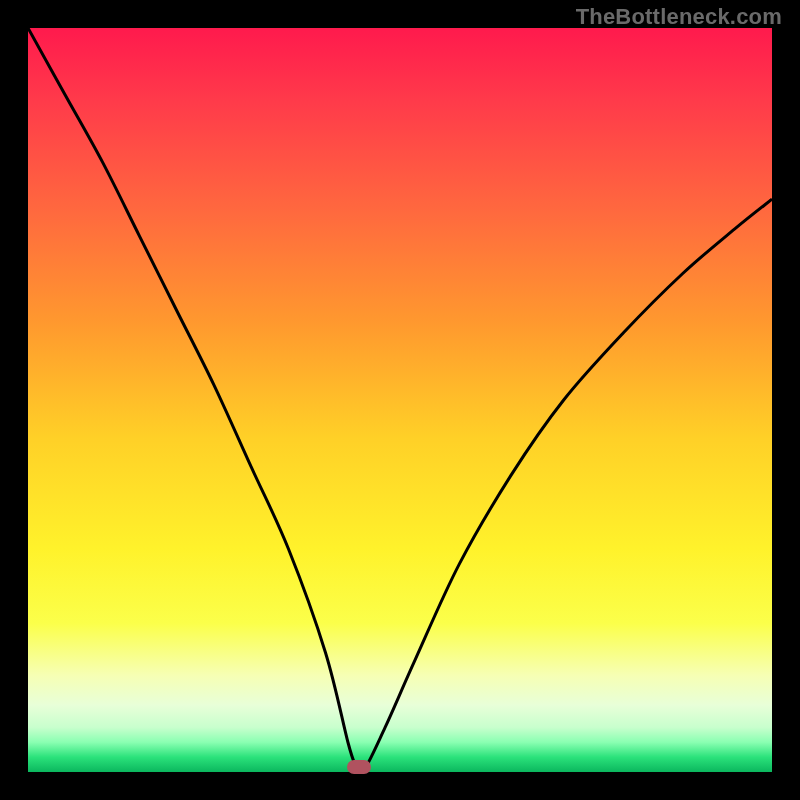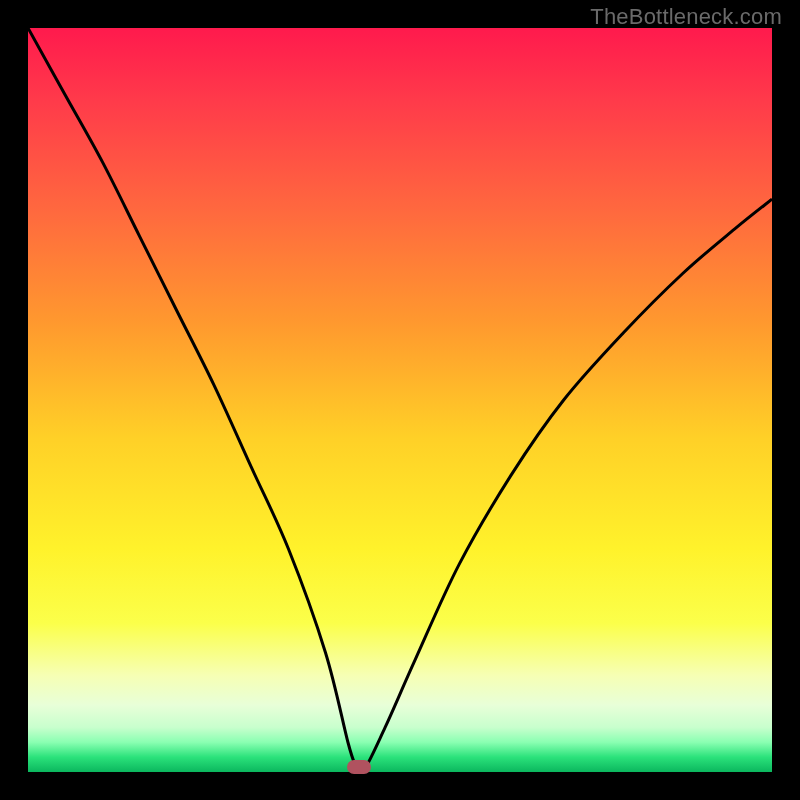--- a/index.html
+++ b/index.html
@@ -39,21 +39,21 @@
       #2be27b 98%,
       #0bb75e 100%
     );
   }
   .watermark {
     position: absolute;
     top: 4px;
     right: 18px;
     color: #6a6a6a;
     font-size: 22px;
-    font-weight: 400;
+    font-weight: 700;
     letter-spacing: 0.2px;
     user-select: none;
   }
   svg.curve {
     position: absolute;
     left: 0;
     top: 0;
     width: 744px;
     height: 744px;
   }

